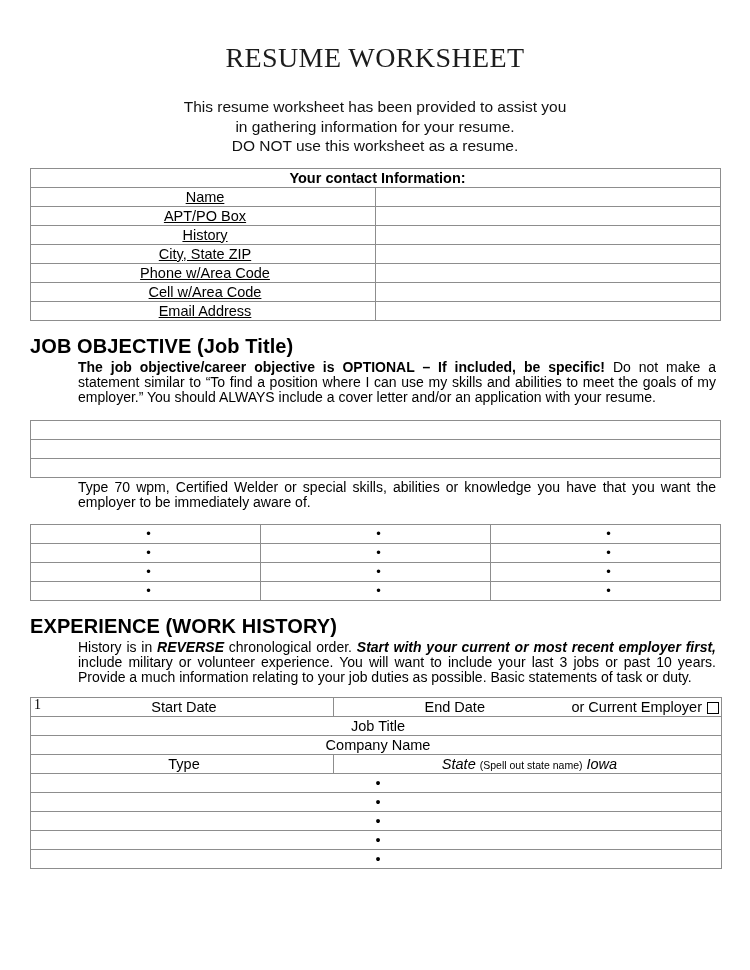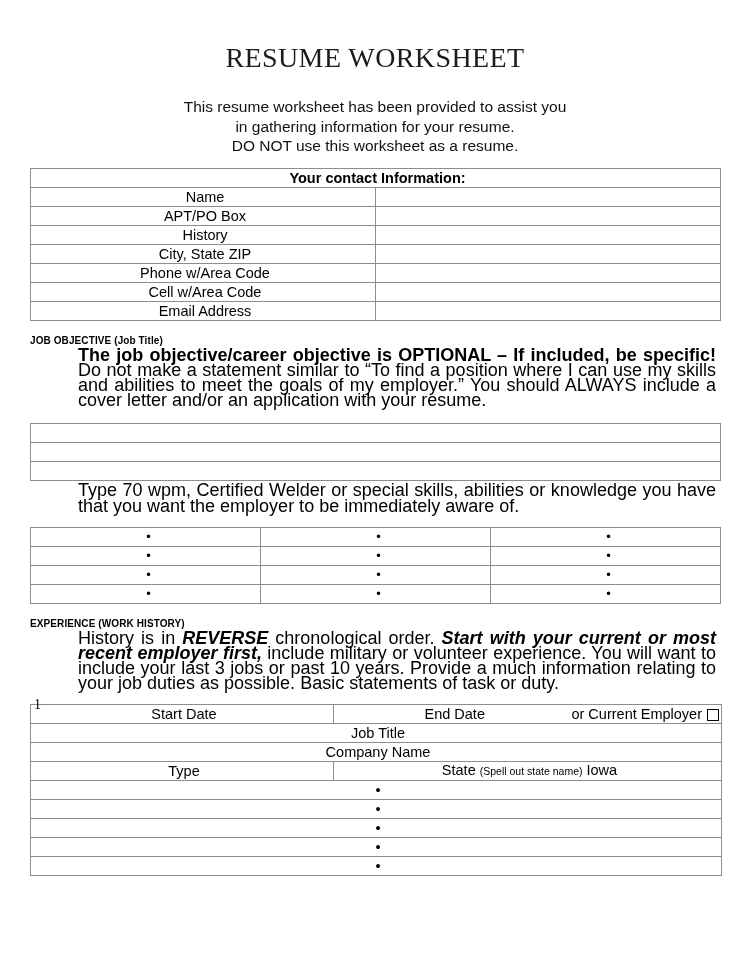--- a/index.html
+++ b/index.html
@@ -63,32 +63,32 @@
     white-space: nowrap;
   }
 
   
   #contact-table { margin-top: 12px; }
   #contact-table td { height: 18px; }
   #contact-table td.hdr {
     font-weight: bold;
     font-size: 14.5px;
   }
-  #contact-table td.lbl { width: 148px; }
+  #contact-table td.lbl { width: 148px; text-decoration: underline; }
 
   
   .sec-head {
-    font-size: 10px;
+    font-size: 20px;
     font-weight: bold;
     margin: 0;
     padding-top: 14px;
     letter-spacing: 0.1px;
   }
   .sec-body {
-    font-size: 18px;
+    font-size: 14px;
     line-height: 15.2px;
     text-align: justify;
     margin: 2px 0 0 0;
     padding-left: 48px;
     padding-right: 4px;
     color: #000;
   }
   .sec-body b { font-weight: bold; }
   .sec-body .bi { font-weight: bold; font-style: italic; }
 
@@ -112,21 +112,21 @@
     background: #fff;
     vertical-align: -2px;
     margin-left: 5px;
     box-sizing: border-box;
   }
   .cur-emp {
     float: right;
     padding-right: 2px;
   }
   .state-small { font-size: 10.5px; }
-  .state-big { font-size: 14.5px; }
+  .state-big { font-size: 14.5px; font-style: italic; }
 
   .page-num {
     font-family: "Liberation Serif", serif;
     font-size: 14px;
     position: absolute;
     left: 34px;
     bottom: 43px;
   }
 </style>
 </head>

